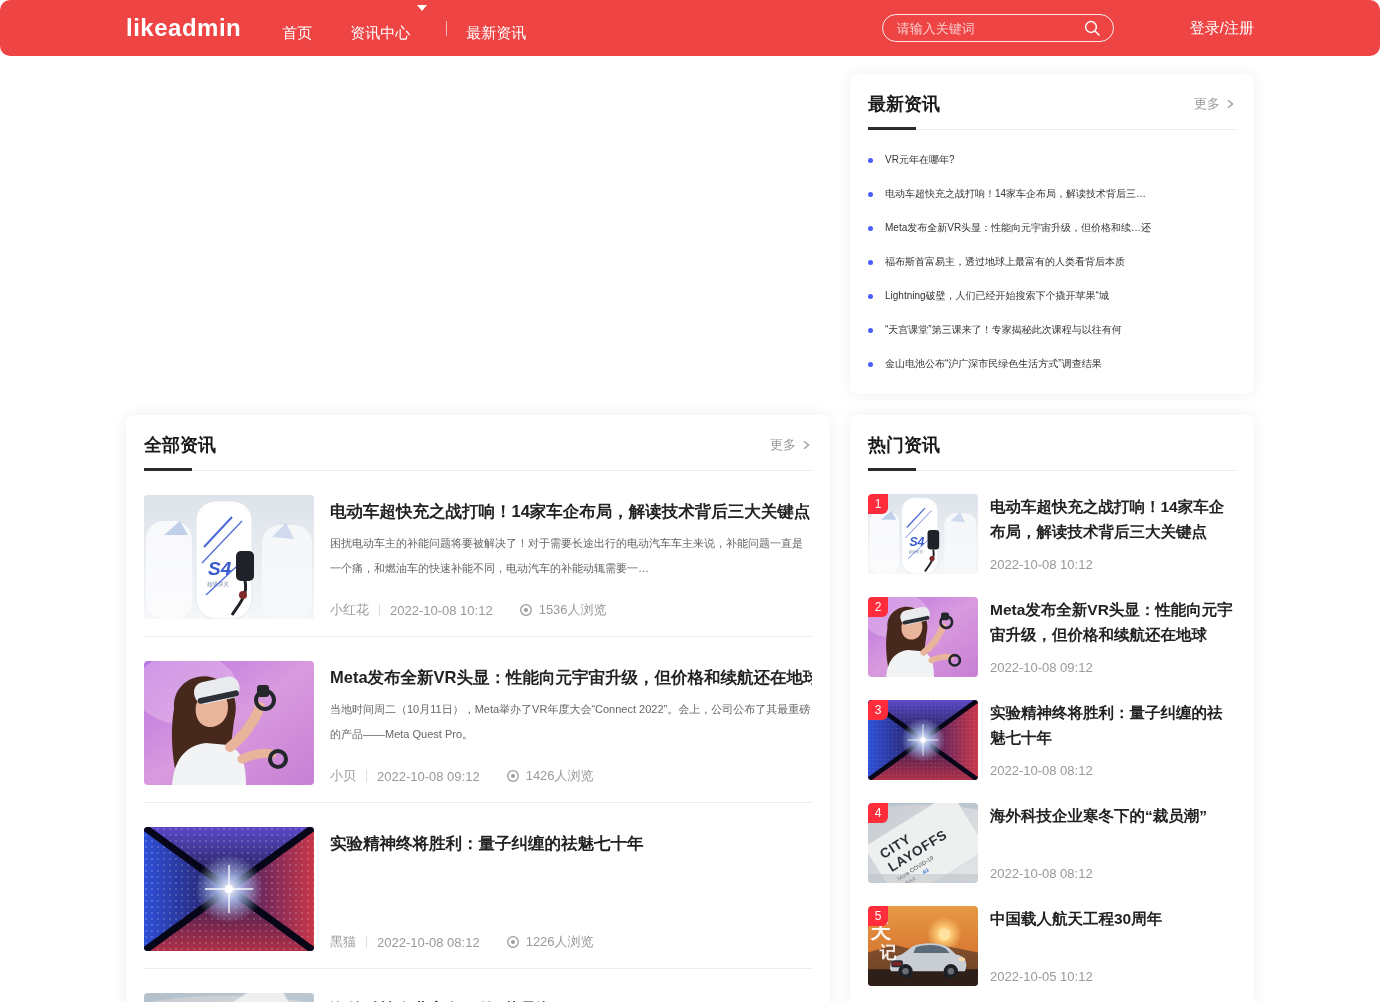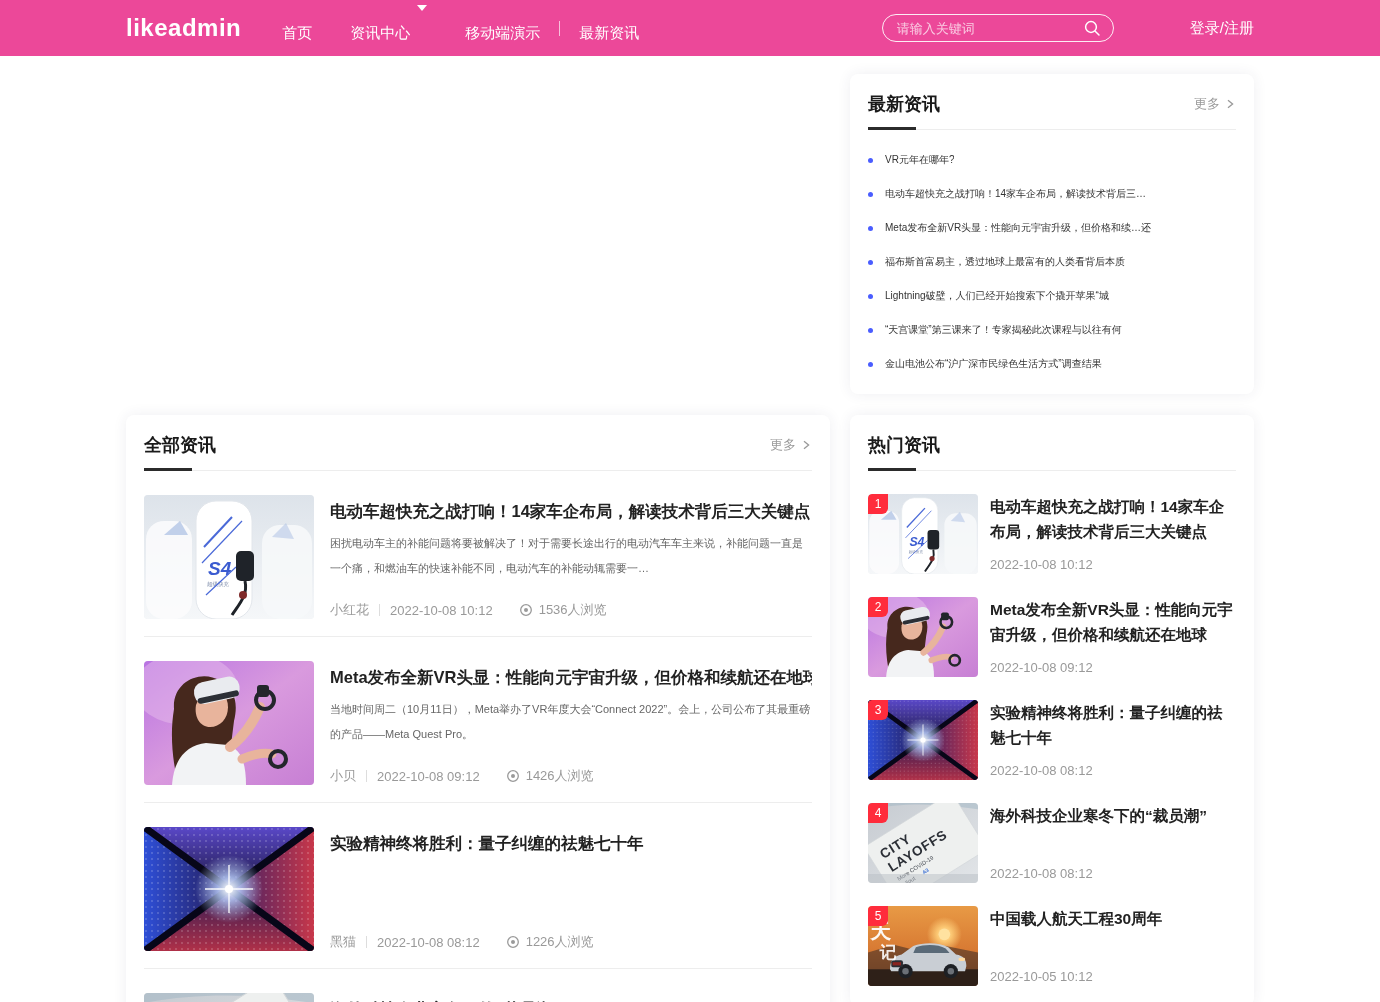--- a/index.html
+++ b/index.html
@@ -1,20 +1,20 @@
 <!DOCTYPE html>
 <html><head>
 <meta charset="utf-8">
 <style>
   * { box-sizing: border-box; margin: 0; padding: 0; }
   html,body { width:1380px; height:1002px; overflow:hidden; background:#fff;
     font-family:"Liberation Sans","DejaVu Sans",sans-serif; }
 
   
-  .navbar { height:56px; background:#ec4899; }
+  .navbar { height:56px; background:#ef4444;border-radius:10px; }
   .nav-inner { width:1128px; margin:0 auto; height:56px; display:flex; align-items:center; }
   .logo { color:#fff; font-size:24px; font-weight:bold; letter-spacing:.5px; cursor:pointer; }
   .nav-menu { display:flex; align-items:center; margin-left:22px; }
   .nav-item { color:#fff; font-size:15px; padding:0 19px; height:47px; line-height:56px; cursor:pointer; white-space:nowrap; display:flex; }
   .caret { display:inline-block; width:0; height:0; border-left:5px solid transparent; border-right:5px solid transparent; border-top:6px solid #fff; margin-left:7px; }
   .nav-sep { width:1px; height:15px; background:rgba(255,255,255,.65); }
   .search-box { margin-left:auto; width:232px; height:28px; border:1px solid rgba(255,255,255,.9); border-radius:14px; display:flex; align-items:center; padding:0 12px 0 14px;gap:8px; }
   .search-box input { flex:1; background:transparent; border:none; outline:none; color:#fff; font-size:13px; font-family:inherit; }
   .search-box input::placeholder { color:rgba(255,255,255,.72); }
   .search-icon { display:flex; cursor:pointer; }
@@ -75,23 +75,20 @@
 <div class="navbar">
   <div class="nav-inner">
     <div class="logo">likeadmin</div>
     <div class="nav-menu">
       <div class="nav-item">
         <span>首页</span>
       </div>
       <div class="nav-item">
         <span>资讯中心</span>
         <i class="caret"></i>
-      </div>
-      <div class="nav-item">
-        <span>移动端演示</span>
       </div>
       <i class="nav-sep"></i>
       <div class="nav-item">
         <span>最新资讯</span>
       </div>
     </div>
     <div class="search-box">
       <input type="text" placeholder="请输入关键词" style="">
       <span class="search-icon">
         <svg width="18" height="18" viewBox="0 0 18 18">

